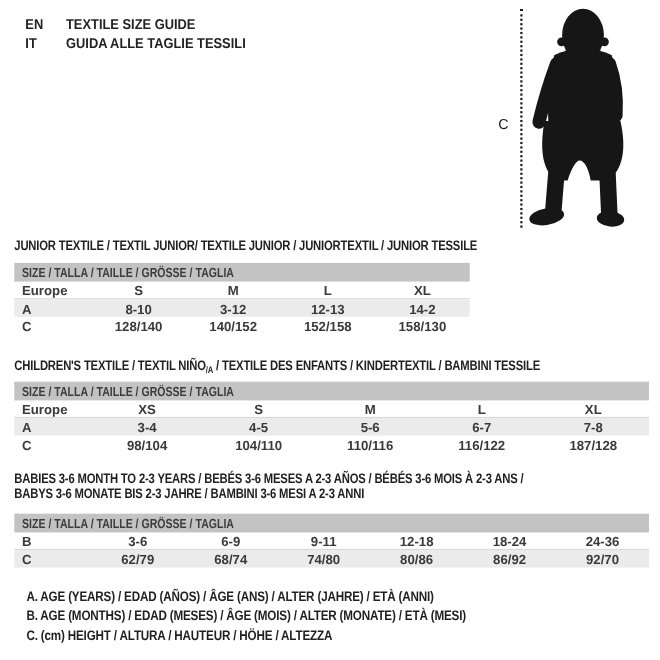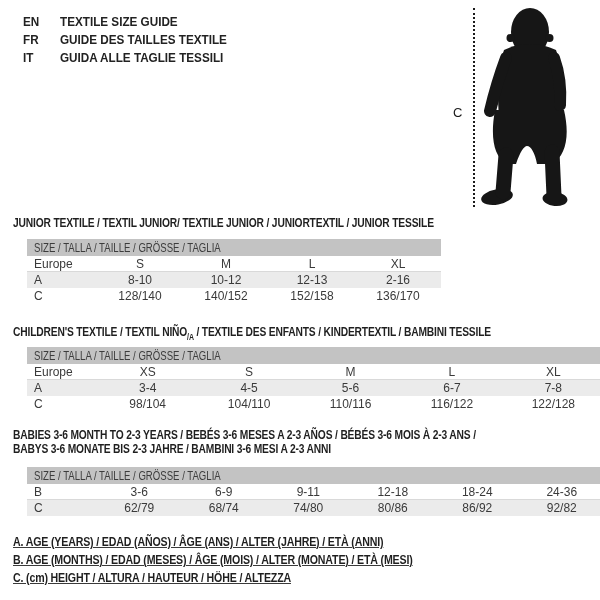--- a/index.html
+++ b/index.html
@@ -29,55 +29,51 @@
     position:absolute; left:13px; font-weight:700; font-size:12.5px; color:#1f1f1f;
     line-height:14px; white-space:nowrap; transform:scaleX(.82); transform-origin:left top;
     letter-spacing:-.2px;
   }
   .ttitle sub { font-size:8.5px; }
   .t1-title { top:216px; }
   .t2-title { top:325px; }
   .t3-title { top:428px; }
 
   
-  .stable { position:absolute; left:27px; }
+  .stable { position:absolute; left:13px;font-weight:bold; }
   .t1 { top:239px; width:414px; }
   .t2 { top:347px; width:577px; }
   .t3 { top:467px; width:577px; }
   .band { height:17px; background:#c3c3c3; display:flex; align-items:center; padding-left:7px; }
   .band-text {
     font-size:12px; color:#3c3c3c; white-space:nowrap;
     transform:scaleX(.8); transform-origin:left center;
   }
-  .trow { display:flex; height:16px; align-items:center; font-size:12px; color:#3a3a3a; }
+  .trow { display:flex; height:16px; align-items:flex-end; font-size:12px; color:#3a3a3a; }
   .trow.shaded { background:#ebebeb; }
   .trow.ruled { border-bottom:1px solid #d9d9d9; }
   .tlabel { flex:0 0 70px; padding-left:7px; }
   .tcell { flex:1 1 0; text-align:center; white-space:nowrap; }
 
   
-  .legend { position:absolute; left:13px; top:535px;text-decoration:underline; }
+  .legend { position:absolute; left:24px; top:535px; }
   .legend-line {
     height:18px; font-weight:700; font-size:12.5px; color:#1f1f1f; white-space:nowrap;
     transform:scaleX(.85); transform-origin:left center; letter-spacing:-.2px;
   }
 </style>
 </head>
 <body>
 
 <div class="page">
 
   <div class="languages">
     <div class="lang-row">
       <span class="lang-code">EN</span>
       <span class="lang-label">TEXTILE SIZE GUIDE</span>
-    </div>
-    <div class="lang-row">
-      <span class="lang-code">FR</span>
-      <span class="lang-label">GUIDE DES TAILLES TEXTILE</span>
     </div>
     <div class="lang-row">
       <span class="lang-code">IT</span>
       <span class="lang-label">GUIDA ALLE TAGLIE TESSILI</span>
     </div>
   </div>
 
   <span class="height-label">C</span>
   <div class="dotted-line"></div>
   <svg class="baby-svg" viewBox="0 0 160 212" aria-hidden="true">
@@ -106,30 +102,30 @@
     <div class="trow ruled">
       <span class="tlabel">Europe</span>
       <span class="tcell">S</span>
       <span class="tcell">M</span>
       <span class="tcell">L</span>
       <span class="tcell">XL</span>
     </div>
     <div class="trow shaded">
       <span class="tlabel">A</span>
       <span class="tcell">8-10</span>
-      <span class="tcell">10-12</span>
+      <span class="tcell">3-12</span>
       <span class="tcell">12-13</span>
-      <span class="tcell">2-16</span>
+      <span class="tcell">14-2</span>
     </div>
     <div class="trow">
       <span class="tlabel">C</span>
       <span class="tcell">128/140</span>
       <span class="tcell">140/152</span>
       <span class="tcell">152/158</span>
-      <span class="tcell">136/170</span>
+      <span class="tcell">158/130</span>
     </div>
   </div>
 
   <div class="ttitle t2-title"><span>CHILDREN'S TEXTILE / TEXTIL NIÑO</span><sub>/A</sub><span> / TEXTILE DES ENFANTS / KINDERTEXTIL / BAMBINI TESSILE</span></div>
   <div class="stable t2">
     <div class="band">
       <span class="band-text">SIZE / TALLA / TAILLE / GRÖSSE / TAGLIA</span>
     </div>
     <div class="trow ruled">
       <span class="tlabel">Europe</span>
@@ -146,21 +142,21 @@
       <span class="tcell">5-6</span>
       <span class="tcell">6-7</span>
       <span class="tcell">7-8</span>
     </div>
     <div class="trow">
       <span class="tlabel">C</span>
       <span class="tcell">98/104</span>
       <span class="tcell">104/110</span>
       <span class="tcell">110/116</span>
       <span class="tcell">116/122</span>
-      <span class="tcell">122/128</span>
+      <span class="tcell">187/128</span>
     </div>
   </div>
 
   <div class="ttitle t3-title">
     <div>BABIES 3-6 MONTH TO 2-3 YEARS / BEBÉS 3-6 MESES A 2-3 AÑOS / BÉBÉS 3-6 MOIS À 2-3 ANS /</div>
     <div>BABYS 3-6 MONATE BIS 2-3 JAHRE / BAMBINI 3-6 MESI A 2-3 ANNI</div>
   </div>
   <div class="stable t3">
     <div class="band">
       <span class="band-text">SIZE / TALLA / TAILLE / GRÖSSE / TAGLIA</span>
@@ -174,21 +170,21 @@
       <span class="tcell">18-24</span>
       <span class="tcell">24-36</span>
     </div>
     <div class="trow shaded">
       <span class="tlabel">C</span>
       <span class="tcell">62/79</span>
       <span class="tcell">68/74</span>
       <span class="tcell">74/80</span>
       <span class="tcell">80/86</span>
       <span class="tcell">86/92</span>
-      <span class="tcell">92/82</span>
+      <span class="tcell">92/70</span>
     </div>
   </div>
 
   <div class="legend">
     <div class="legend-line">A. AGE (YEARS) / EDAD (AÑOS) / ÂGE (ANS) / ALTER (JAHRE) / ETÀ (ANNI)</div>
     <div class="legend-line">B. AGE (MONTHS) / EDAD (MESES) / ÂGE (MOIS) / ALTER (MONATE) / ETÀ (MESI)</div>
     <div class="legend-line">C. (cm) HEIGHT / ALTURA / HAUTEUR / HÖHE / ALTEZZA</div>
   </div>
 
 </div>

